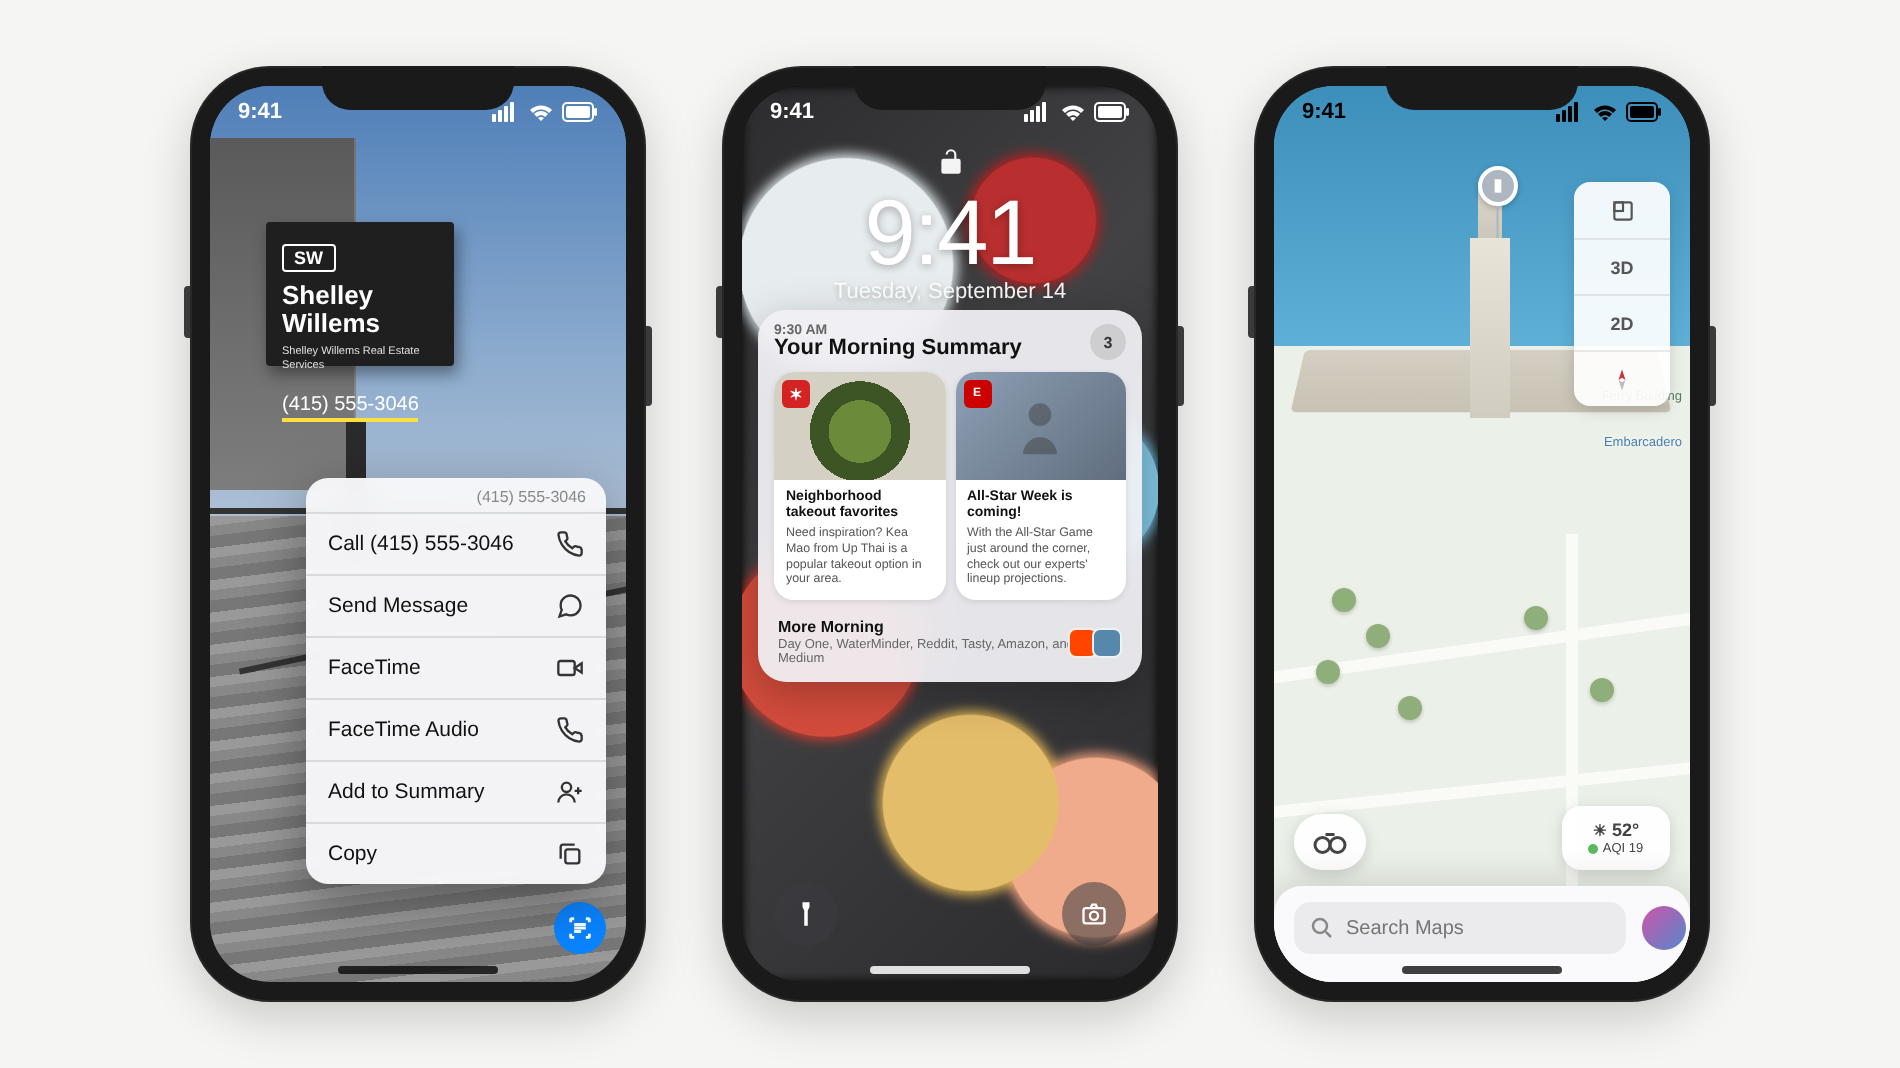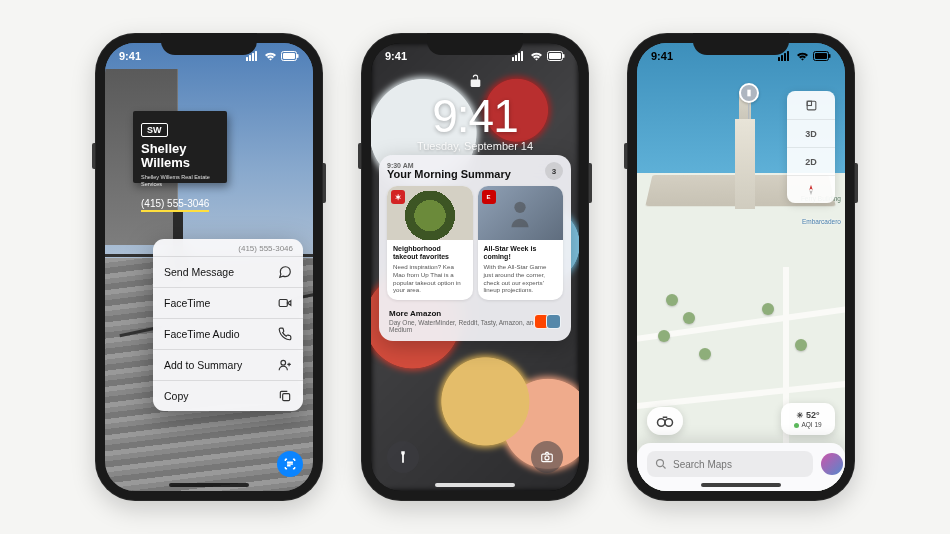--- a/index.html
+++ b/index.html
@@ -303,20 +303,26 @@
         <svg width="18" height="10" viewBox="0 0 18 10">
             <rect x="0.5" y="0.5" width="15" height="9" rx="2" fill="none" stroke="currentColor"></rect>
             <rect x="2" y="2" width="12" height="6" rx="1" fill="currentColor"></rect>
             <rect x="16" y="3" width="1.5" height="4" rx="0.7" fill="currentColor"></rect>
           </svg>
       </span>
     </div>
 
     <div class="ctx-menu">
       <div class="ctx-header">(415) 555-3046</div>
+      <div class="ctx-item">
+        <span>Call (415) 555-3046</span>
+        <span class="ctx-icon"><svg viewBox="0 0 24 24" width="14" height="14" fill="none" stroke="currentColor" stroke-width="2">
+              <path d="M22 16.9v3a2 2 0 0 1-2.2 2 19.8 19.8 0 0 1-8.6-3.1 19.5 19.5 0 0 1-6-6A19.8 19.8 0 0 1 2.1 4.2 2 2 0 0 1 4.1 2h3a2 2 0 0 1 2 1.7c.1.9.3 1.8.6 2.6a2 2 0 0 1-.4 2.1L8 9.7a16 16 0 0 0 6 6l1.3-1.3a2 2 0 0 1 2.1-.4c.8.3 1.7.5 2.6.6a2 2 0 0 1 1.7 2z"></path>
+            </svg></span>
+      </div>
       <div class="ctx-item">
         <span>Send Message</span>
         <span class="ctx-icon"><svg viewBox="0 0 24 24" width="14" height="14" fill="none" stroke="currentColor" stroke-width="2">
               <path d="M21 11.5a8.4 8.4 0 0 1-.9 3.8 8.5 8.5 0 0 1-7.6 4.7 8.4 8.4 0 0 1-3.8-.9L3 21l1.9-5.7a8.4 8.4 0 0 1-.9-3.8 8.5 8.5 0 0 1 4.7-7.6 8.4 8.4 0 0 1 3.8-.9h.5a8.5 8.5 0 0 1 8 8z"></path>
             </svg></span>
       </div>
       <div class="ctx-item">
         <span>FaceTime</span>
         <span class="ctx-icon"><svg viewBox="0 0 24 24" width="14" height="14" fill="none" stroke="currentColor" stroke-width="2">
               <rect x="2" y="6" width="14" height="12" rx="2"></rect>
@@ -419,21 +425,21 @@
               </svg>
           </div>
           <div class="mini-body">
             <div class="mini-title">All-Star Week is coming!</div>
             <div class="mini-text">With the All-Star Game just around the corner, check out our experts' lineup projections.</div>
           </div>
         </div>
       </div>
       <div class="more-updates">
         <div>
-          <div class="more-title">More Amazon</div>
+          <div class="more-title">More Morning</div>
           <div class="more-text">Day One, WaterMinder, Reddit, Tasty, Amazon, and Medium</div>
         </div>
         <div class="more-icons">
           <div class="mi reddit"></div>
           <div class="mi med"></div>
         </div>
       </div>
     </div>
 
     <div class="ls-btn left">

